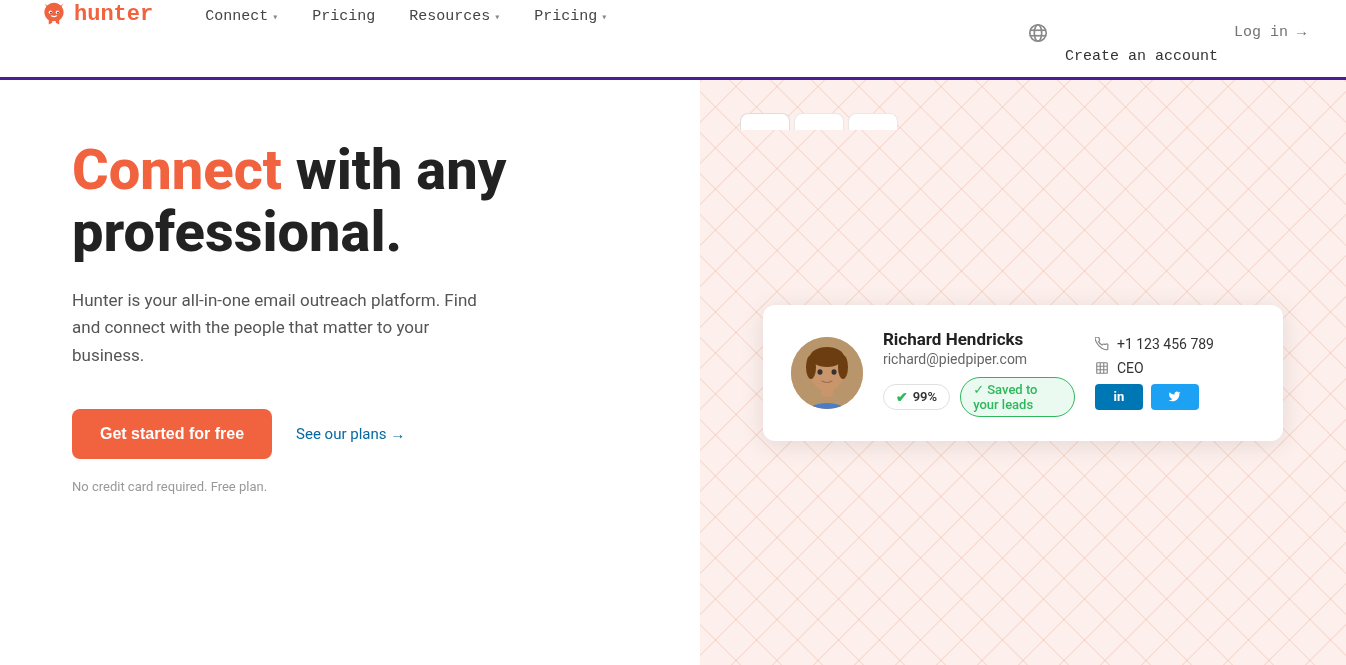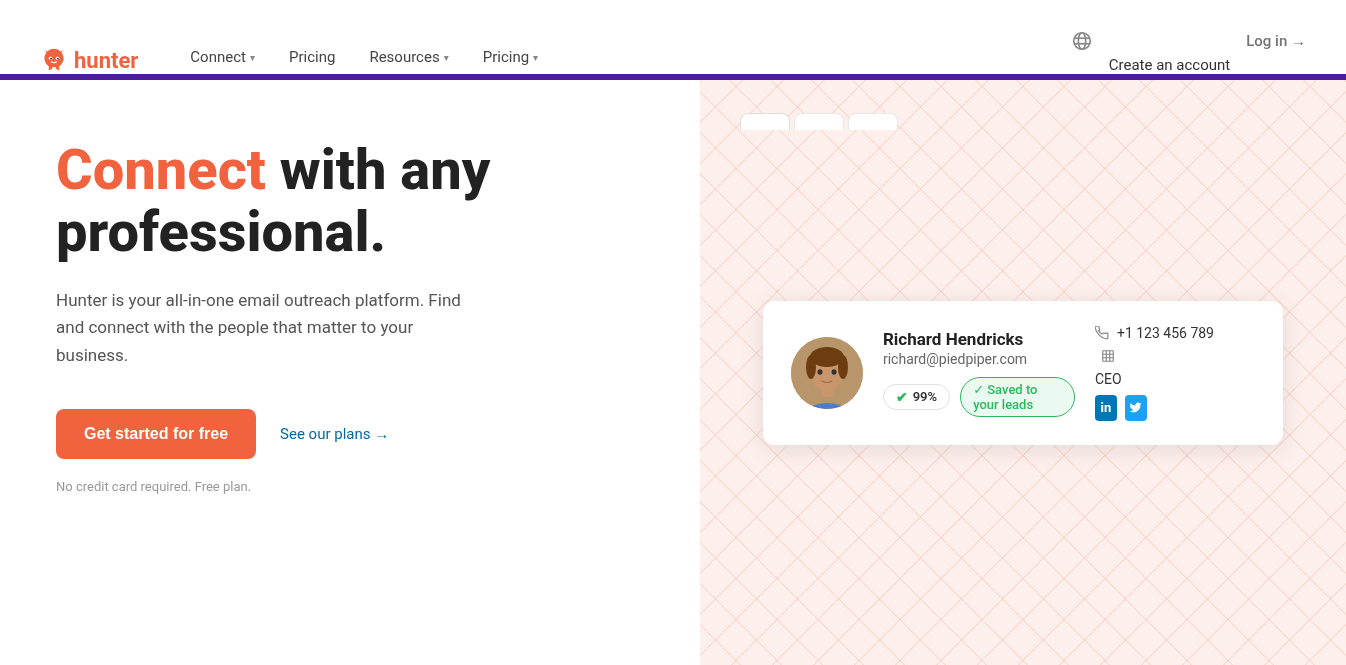--- a/index.html
+++ b/index.html
@@ -7,27 +7,28 @@
       font-family: -apple-system, BlinkMacSystemFont, 'Segoe UI', Roboto, sans-serif;
       width: 1346px;
       height: 665px;
       overflow: hidden;
       background: #fff;
     }
 
     
     nav {
       display: flex;
-      align-items: flex-end;
+      align-items: flex-start;
       height: 80px;
       padding: 0 40px;
       background: #fff;
-      border-bottom: 6px solid #4c1d95;
+      border-bottom: 3px solid #4c1d95;
       position: relative;
       z-index: 10;
+      font-family: Liberation Mono, monospace;
     }
     .logo {
       display: flex;
       align-items: center;
       gap: 6px;
       text-decoration: none;
       margin-right: 40px;
     }
     .logo-icon {
       width: 28px;
@@ -90,21 +91,21 @@
 
     
     .main {
       display: flex;
       height: calc(665px - 80px);
     }
 
     
     .left-panel {
       width: 52%;
-      padding: 60px 60px 40px 56px;
+      padding: 60px 60px 40px 72px;
       display: flex;
       flex-direction: column;
       justify-content: flex-start;
       background: #fff;
     }
     .hero-title {
       font-size: 56px;
       font-weight: 800;
       line-height: 1.1;
       margin-bottom: 24px;
@@ -272,28 +273,27 @@
       gap: 8px;
       font-size: 14px;
       color: #333;
     }
     .profile-role {
       display: flex;
       align-items: center;
       gap: 8px;
       font-size: 14px;
       color: #333;
-      flex-direction: column;
     }
     .social-links {
       display: flex;
       gap: 8px;
     }
     .social-btn {
-      width: 22px;
+      width: 48px;
       height: 26px;
       border-radius: 4px;
       display: flex;
       align-items: center;
       justify-content: center;
       font-size: 13px;
       font-weight: 700;
       color: #fff;
       cursor: pointer;
     }

